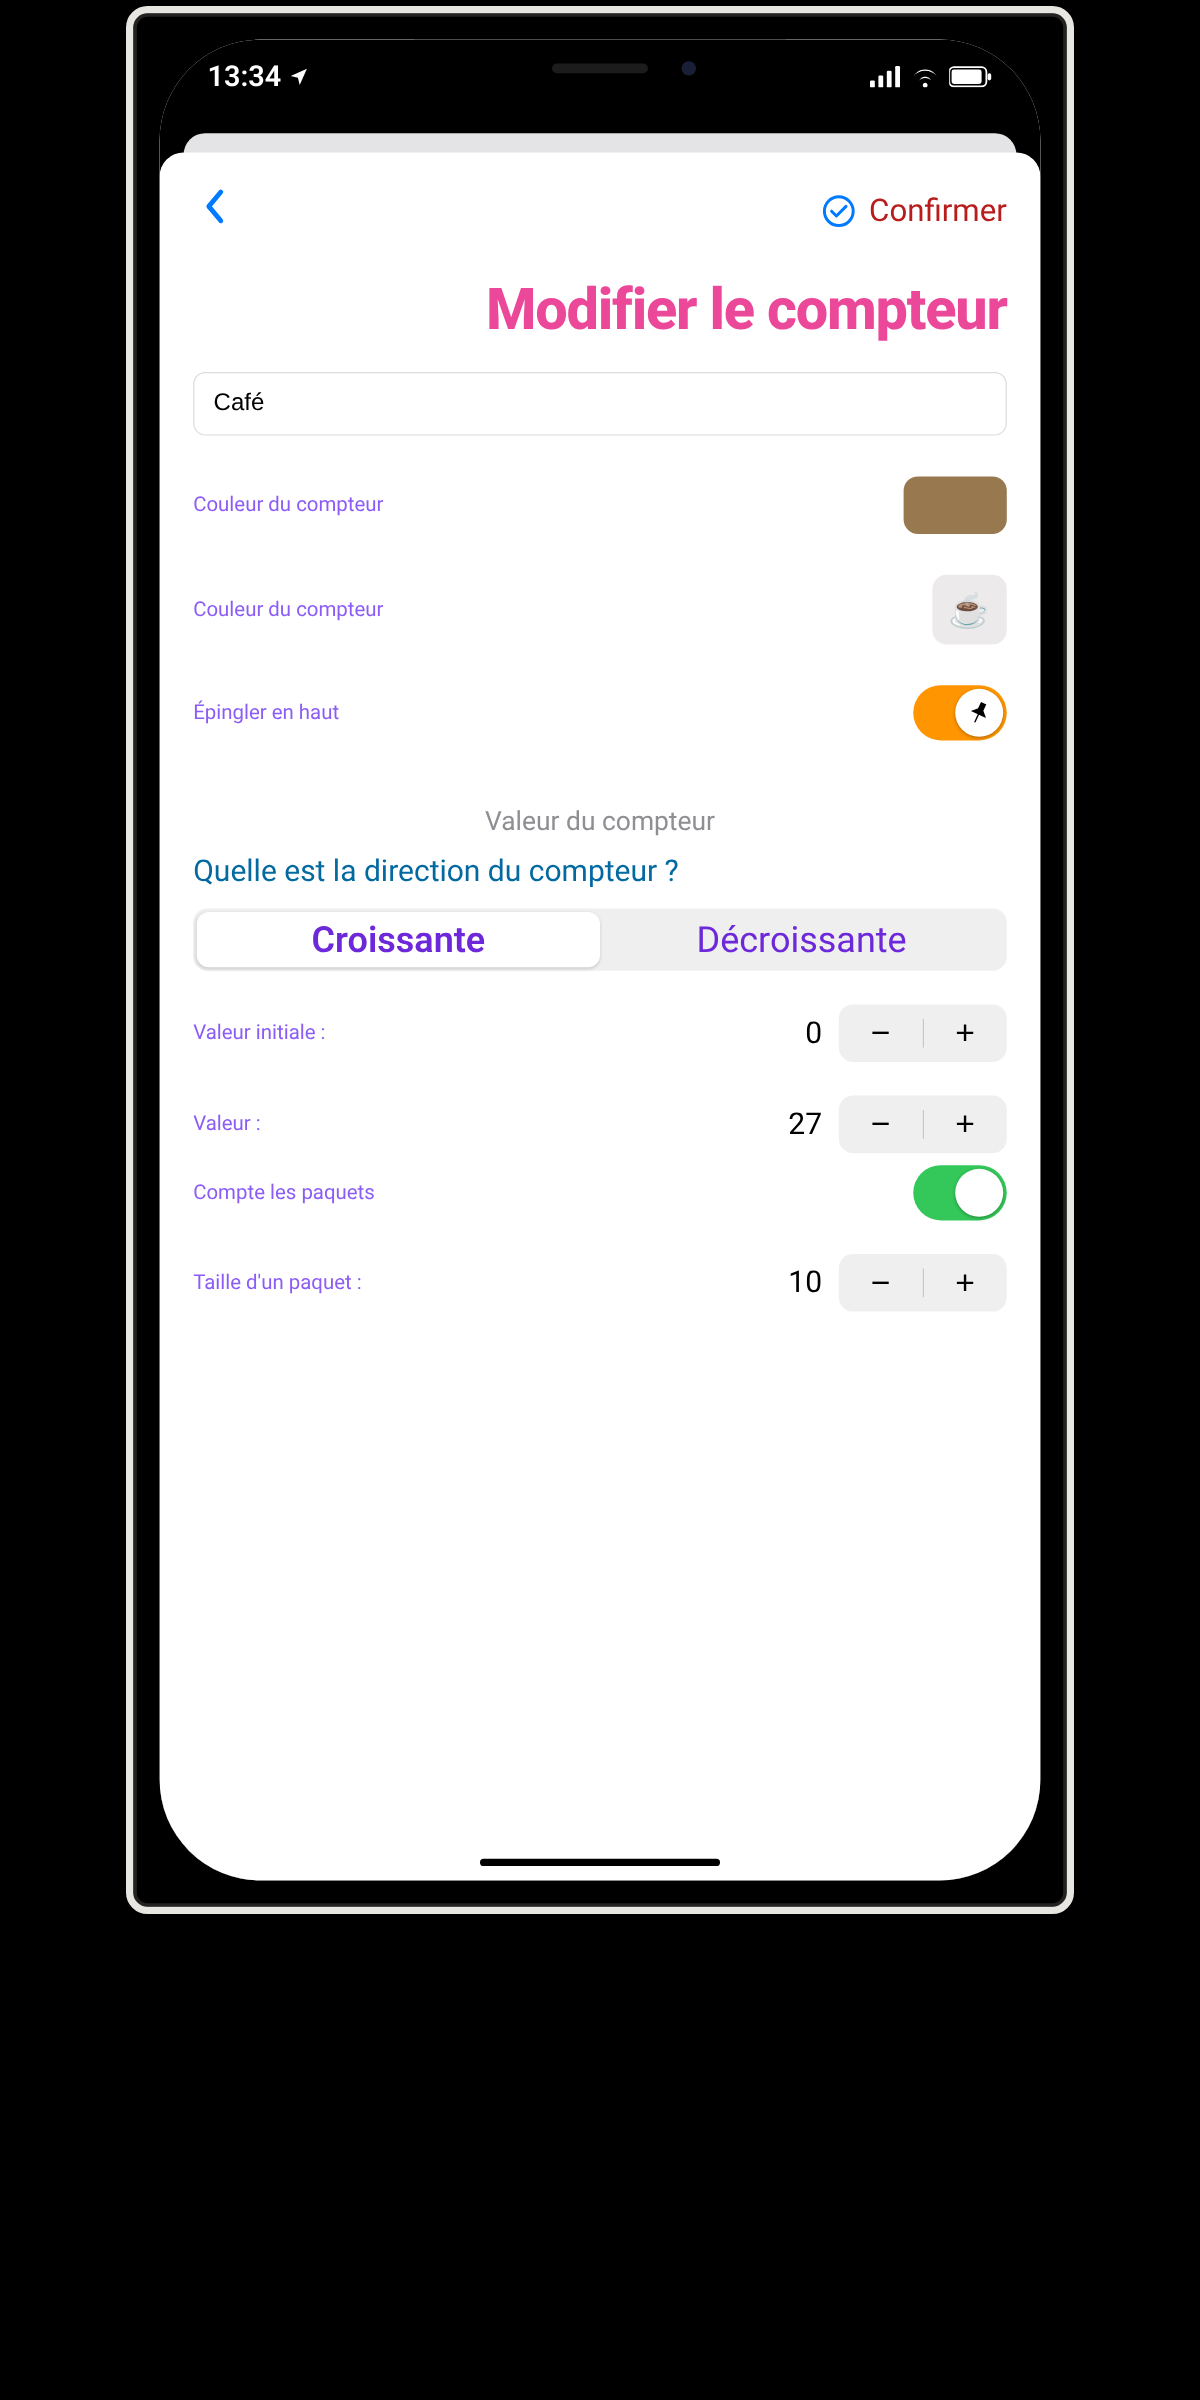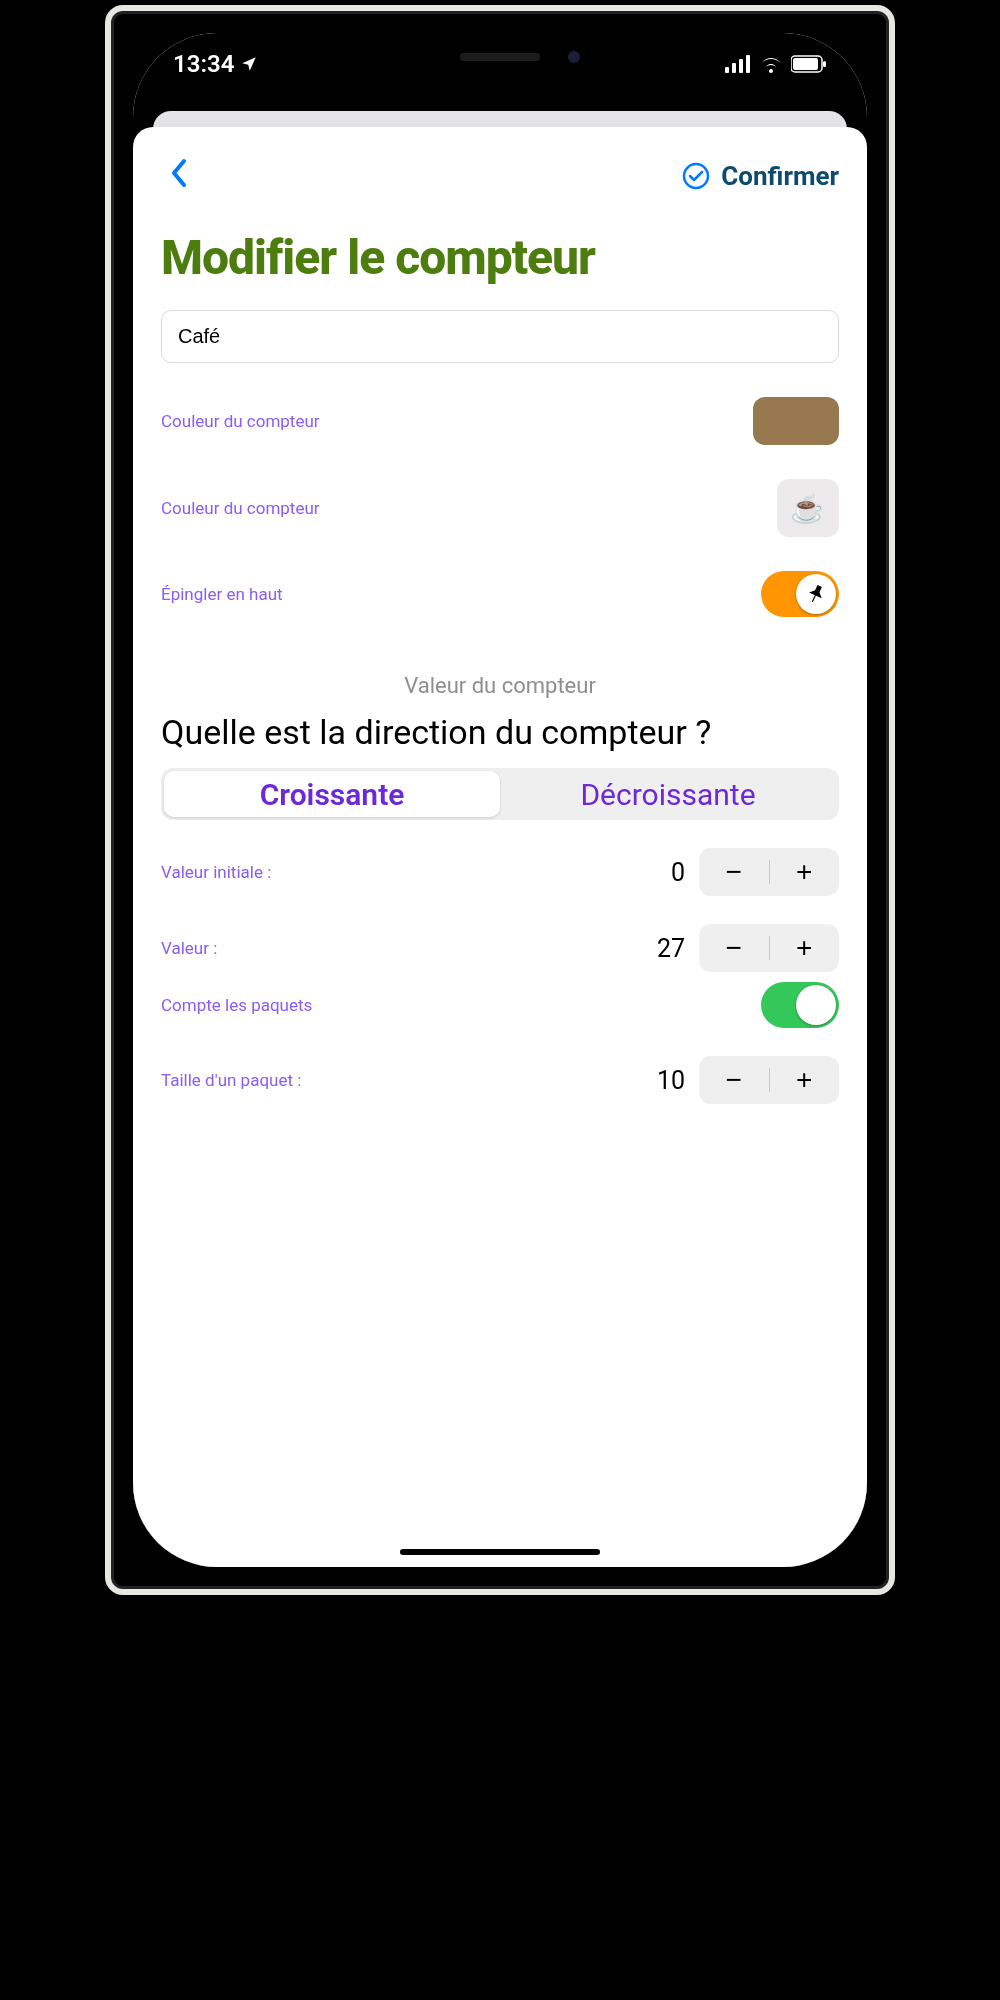--- a/index.html
+++ b/index.html
@@ -103,30 +103,31 @@
     align-items:center;
     height: 50px;
   }
   .back-chevron {
     color:#007aff;
     font-size:34px;
     padding:4px 8px;
   }
   .confirm {
     display:flex; align-items:center; gap:10px;
-    color:#0c4a6e;
-    font-size:26px; font-weight:700;
+    color:#b91c1c;
+    font-size:26px; font-weight:400;
   }
   .confirm svg { stroke:#007aff; }
   h1.title {
     font-size: 48px;
     font-weight: 800;
     letter-spacing: -1px;
     margin: 28px 0 24px 0;
-    color:#4d7c0f;
+    color:#ec4899;
+    text-align:right;
   }
   .text-input {
     width:100%;
     border: 1px solid #dcdcdc;
     border-radius: 10px;
     padding: 14px 16px;
     font-size: 20px;
     color:#000;
     background:#fff;
   }
@@ -170,22 +171,22 @@
   }
   .toggle.on-orange .toggle-knob, .toggle.on-green .toggle-knob { right:3px; }
   .section-header {
     font-size: 22px;
     color:#8e8e93;
     margin-top: 56px;
     margin-bottom: 14px;
     text-align: center;
   }
   .question {
-    font-size: 34px;
-    color:#000000;
+    font-size: 25px;
+    color:#0369a1;
     margin-bottom: 16px;
   }
   .segmented {
     display:flex;
     background:#efeff0;
     border-radius:12px;
     padding:3px;
     height: 52px;
   }
   .segment {

